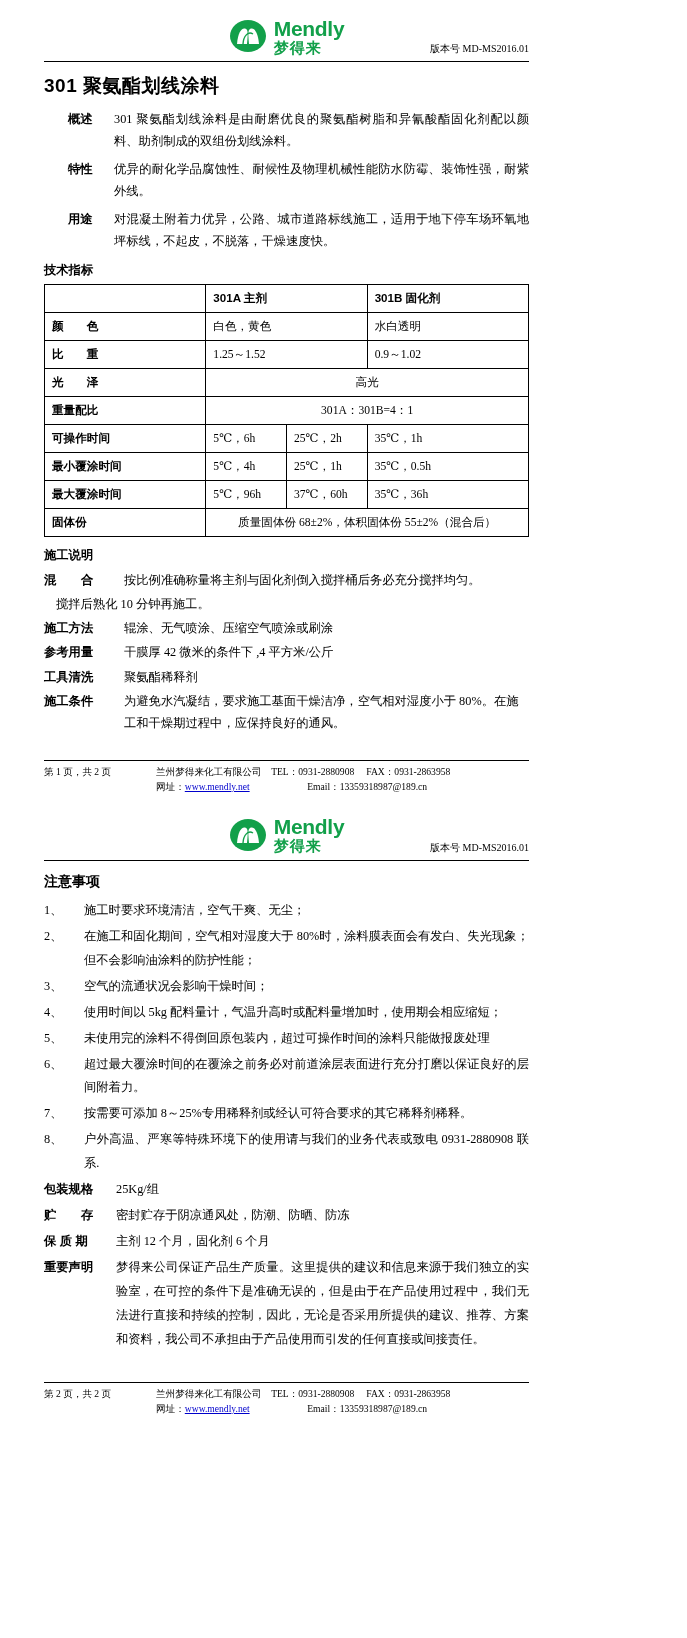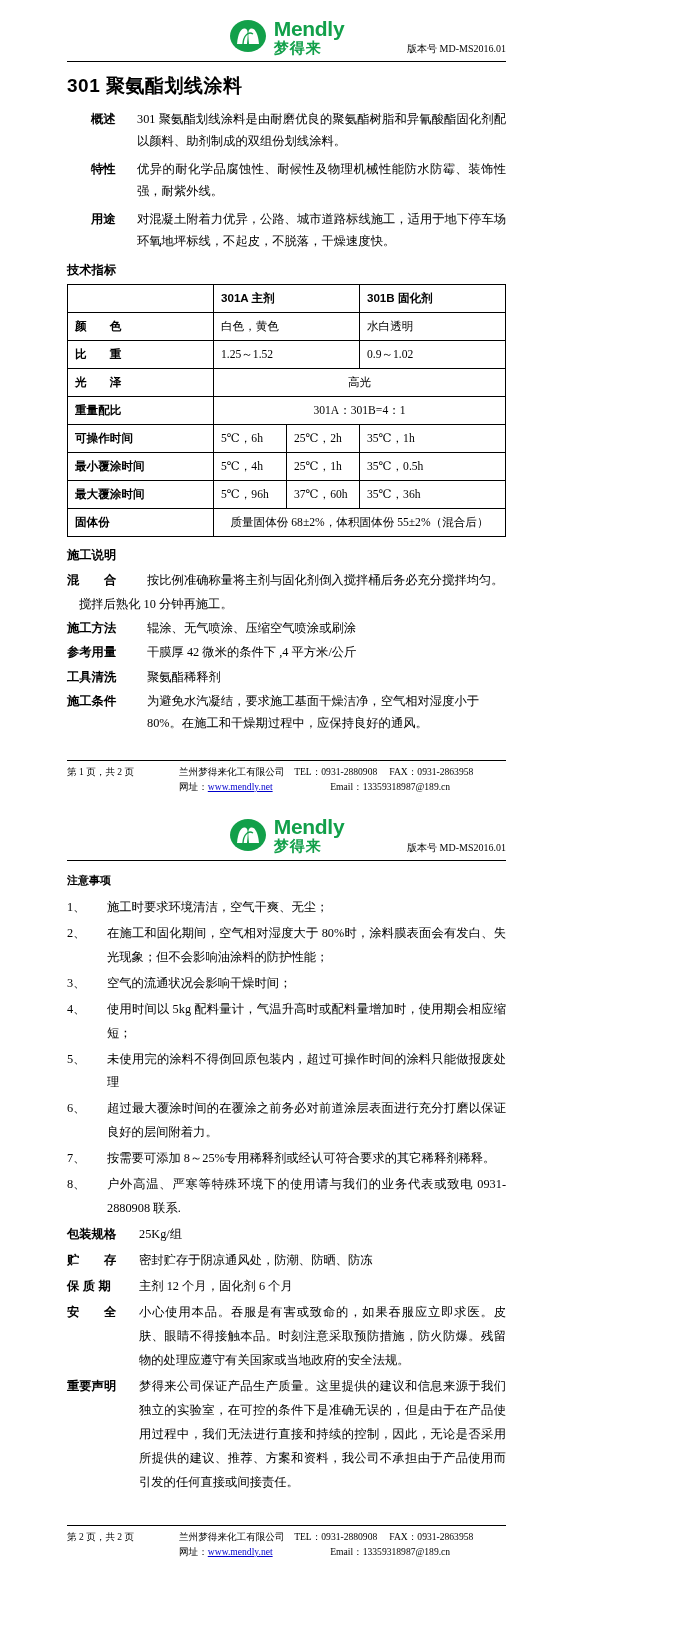--- a/index.html
+++ b/index.html
@@ -8,21 +8,21 @@
     background: #ffffff;
   }
   body {
     width: 687px;
     font-family: "Liberation Serif", "DejaVu Serif", serif;
     color: #000000;
   }
   .page {
     width: 573px;
     box-sizing: border-box;
-    padding: 0 67px;
+    padding: 0 44px;
     position: relative;
   }
   .page-1 { padding-top: 14px; }
   .page-2 { padding-top: 6px; }
 
   
   .logo-row {
     display: flex;
     align-items: center;
     justify-content: center;
@@ -172,21 +172,21 @@
   .link { color: #0000cc; text-decoration: underline; }
 
   .page-break {
     height: 12px;
   }
 
   
   .notes-title {
     font-family: "Liberation Sans", sans-serif;
     font-weight: bold;
-    font-size: 11px;
+    font-size: 14px;
     margin: 12px 0 8px 0;
   }
   .note-row {
     display: flex;
     font-size: 12.3px;
     line-height: 1.95;
     margin-bottom: 2px;
   }
   .note-num {
     flex: 0 0 auto;
@@ -412,24 +412,20 @@
   </div>
   <div class="pkg-row">
     <div class="pkg-term">贮　　存</div>
     <div class="pkg-desc">密封贮存于阴凉通风处，防潮、防晒、防冻</div>
   </div>
   <div class="pkg-row">
     <div class="pkg-term">保 质 期</div>
     <div class="pkg-desc">主剂 12 个月，固化剂 6 个月</div>
   </div>
   <div class="pkg-row">
-    <div class="pkg-term">安　　全</div>
-    <div class="pkg-desc">小心使用本品。吞服是有害或致命的，如果吞服应立即求医。皮肤、眼睛不得接触本品。时刻注意采取预防措施，防火防爆。残留物的处理应遵守有关国家或当地政府的安全法规。</div>
-  </div>
-  <div class="pkg-row">
     <div class="pkg-term">重要声明</div>
     <div class="pkg-desc">梦得来公司保证产品生产质量。这里提供的建议和信息来源于我们独立的实验室，在可控的条件下是准确无误的，但是由于在产品使用过程中，我们无法进行直接和持续的控制，因此，无论是否采用所提供的建议、推荐、方案和资料，我公司不承担由于产品使用而引发的任何直接或间接责任。</div>
   </div>
 
   <div class="footer footer2">
     <div class="footer-line">
       <div class="footer-page">第 2 页，共 2 页</div>
       <div class="footer-body">
         <span class="seg">兰州梦得来化工有限公司</span>&nbsp;&nbsp;&nbsp;
         <span class="seg">TEL：0931-2880908</span>&nbsp;&nbsp;&nbsp;&nbsp;

